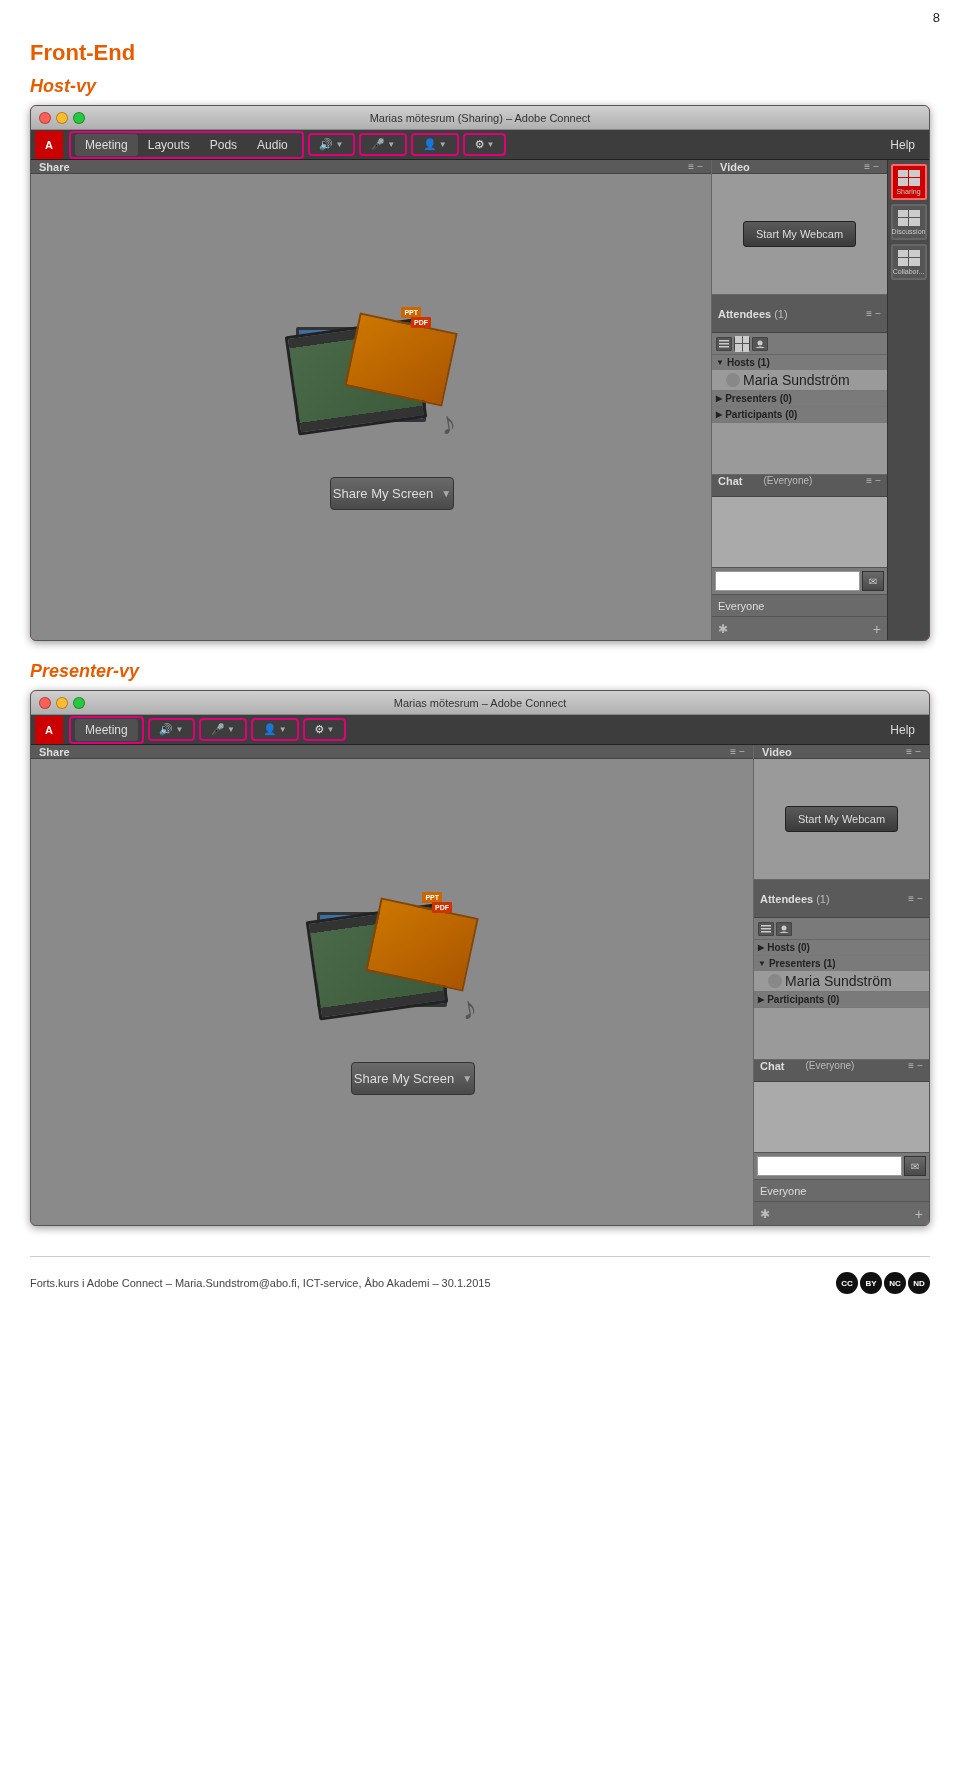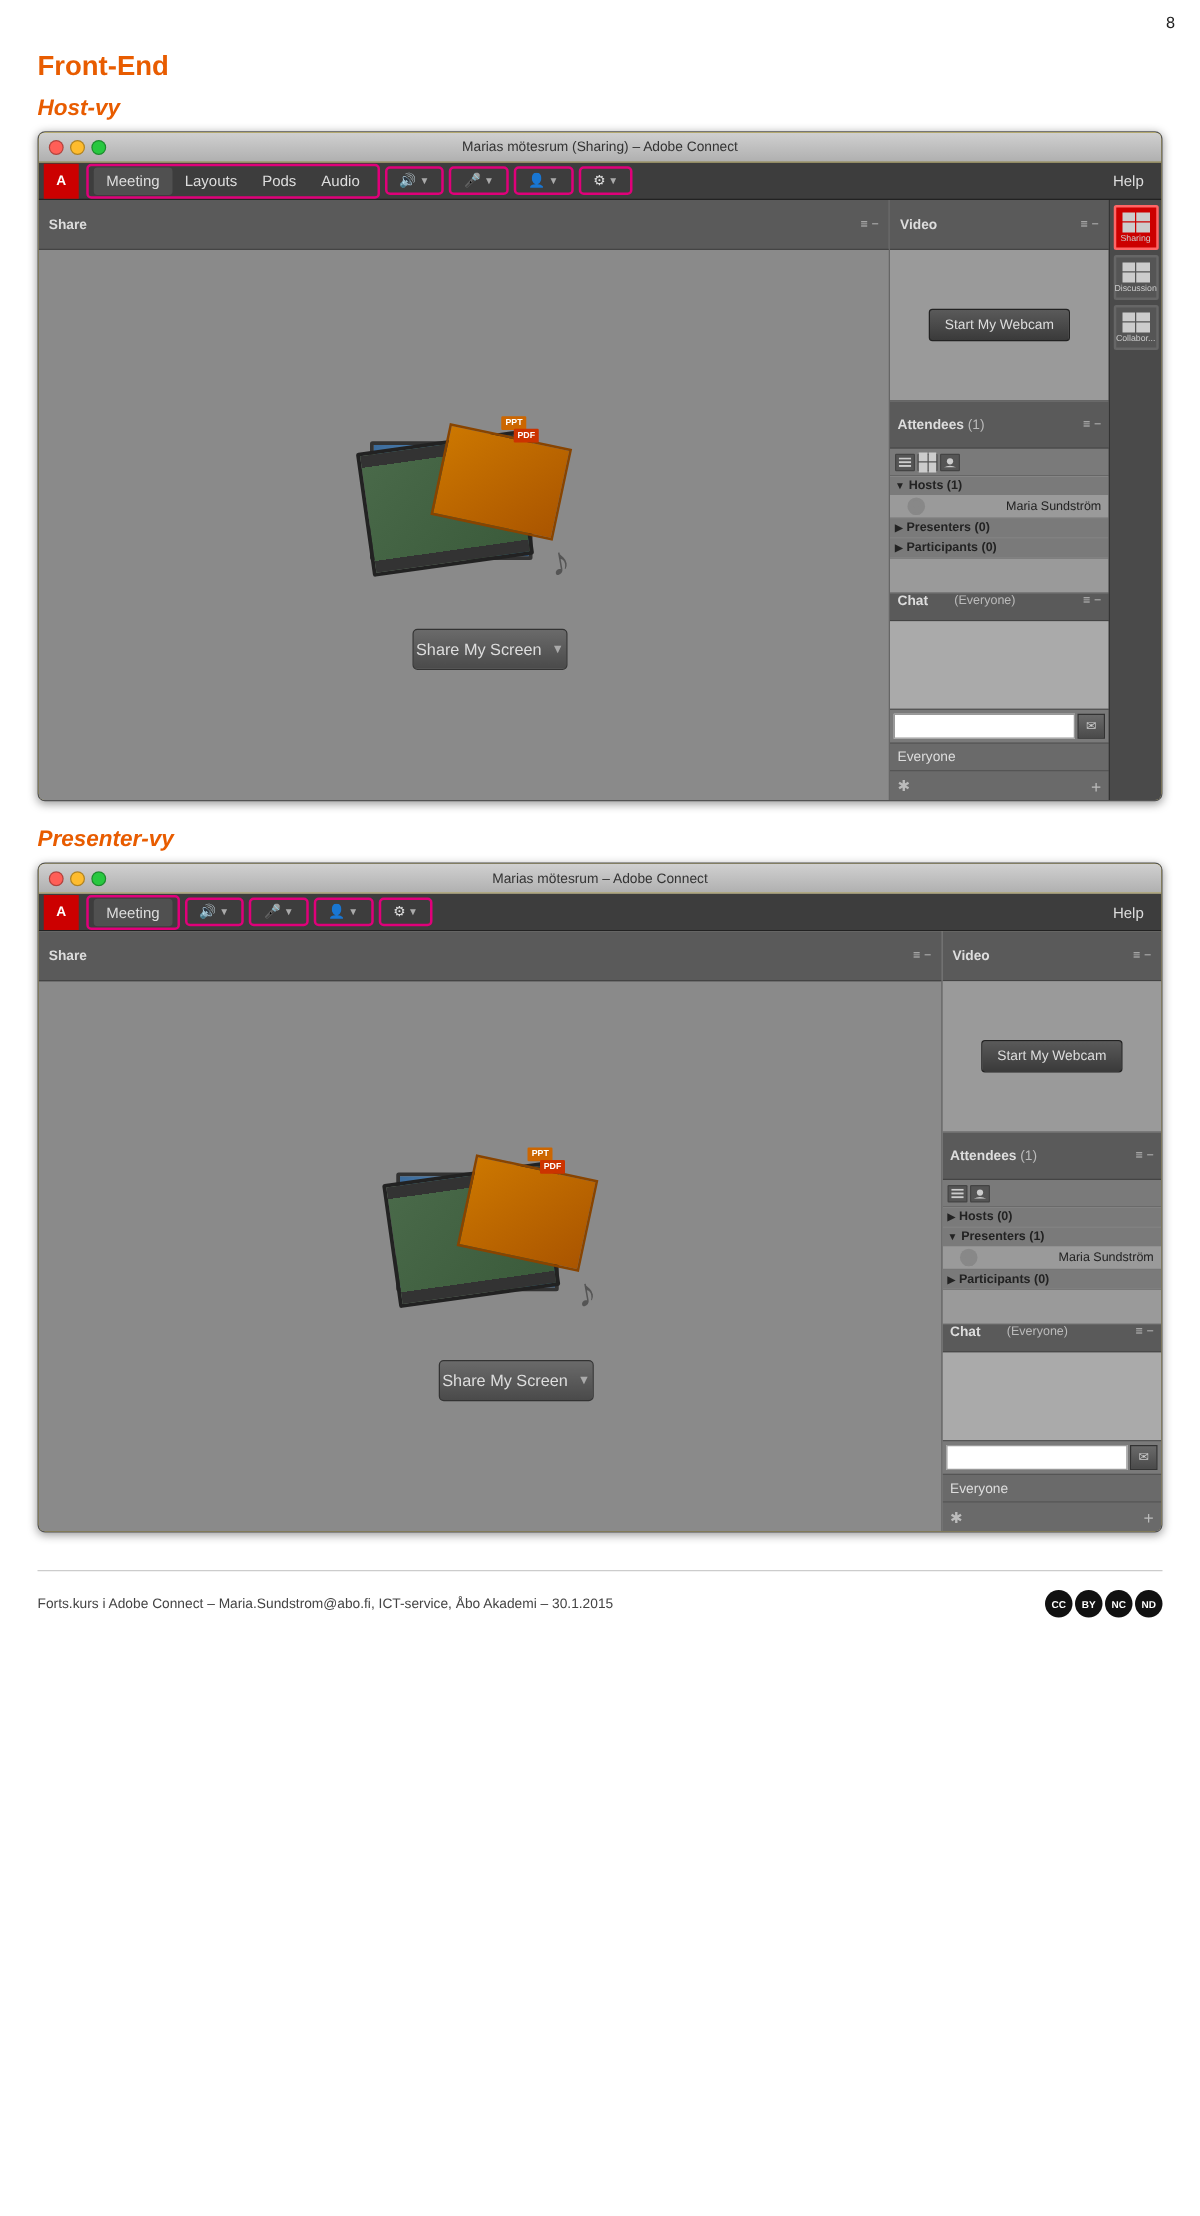--- a/index.html
+++ b/index.html
@@ -40,21 +40,21 @@
       margin-top: 10px;
     }
 
     
     .window {
       border-radius: 6px;
       overflow: hidden;
       border: 1px solid #555;
       margin-bottom: 20px;
       box-shadow: 0 2px 8px rgba(0,0,0,0.4);
-      background: #fde047;
+      background: #be185d;
     }
 
     .titlebar {
       background: linear-gradient(to bottom, #d0d0d0, #b0b0b0);
       height: 24px;
       display: flex;
       align-items: center;
       padding: 0 8px;
       border-bottom: 1px solid #888;
       position: relative;
@@ -163,21 +163,21 @@
     
     .share-panel {
       flex: 1;
       background: #8a8a8a;
       border-right: 1px solid #666;
       position: relative;
     }
 
     .panel-header {
       background: #5a5a5a;
-      height: 40px;
+      height: 14px;
       display: flex;
       align-items: center;
       padding: 0 8px;
       border-bottom: 1px solid #444;
     }
 
     .panel-title {
       color: #ddd;
       font-size: 11px;
       font-weight: bold;
@@ -434,22 +434,21 @@
       margin-right: 3px;
       font-size: 8px;
     }
 
     .att-item {
       padding: 2px 6px 2px 14px;
       display: flex;
       align-items: center;
       gap: 3px;
       color: #222;
-      font-size: 10px;
-      justify-content: space-between;
+      font-size: 14px;
     }
 
     .att-avatar {
       width: 14px;
       height: 14px;
       border-radius: 50%;
       background: #888;
       display: flex;
       align-items: center;
       justify-content: center;

